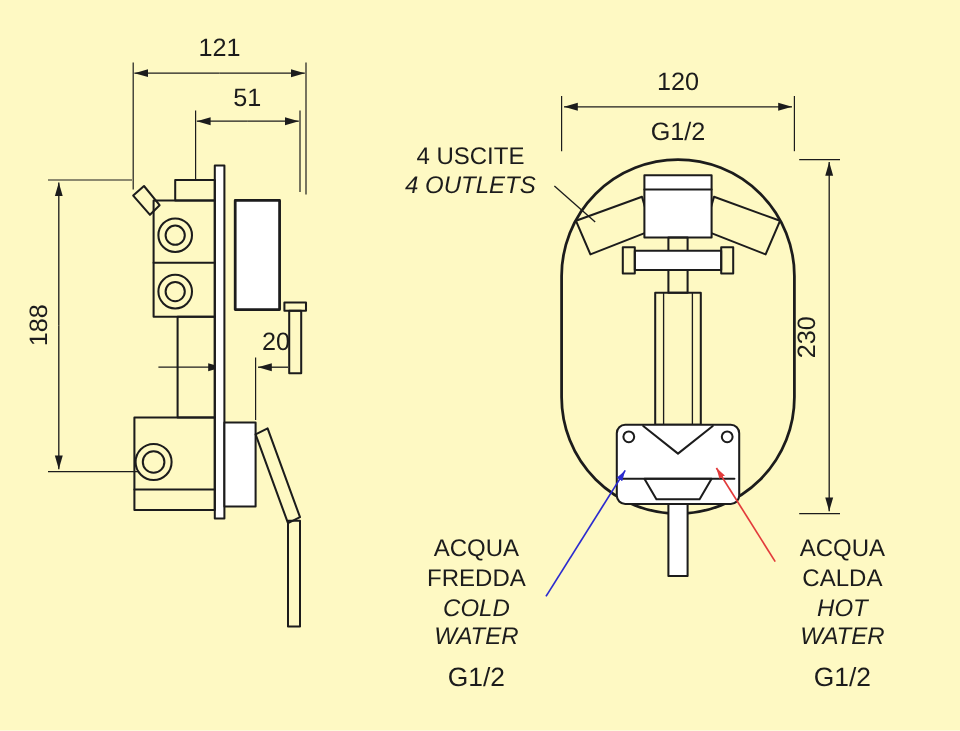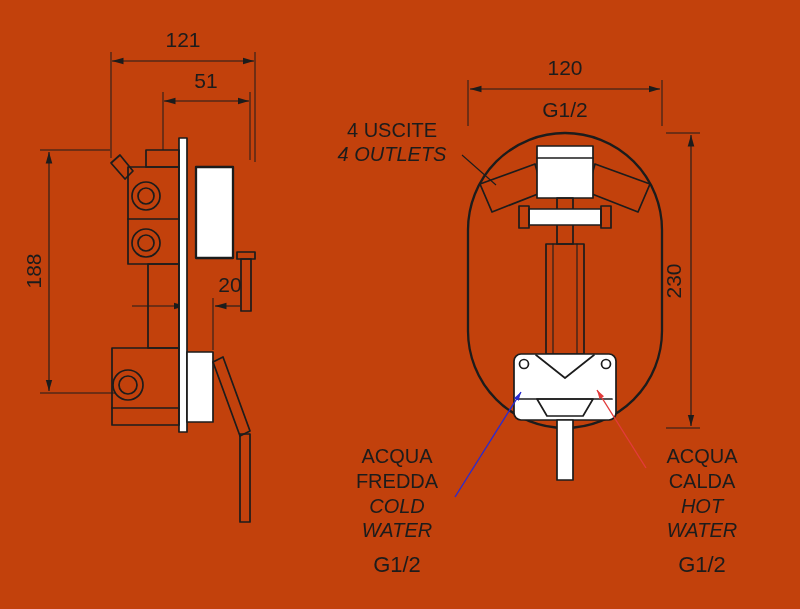--- a/index.html
+++ b/index.html
@@ -1,16 +1,16 @@
 <!DOCTYPE html>
 <html><head>
 <meta charset="utf-8">
 <style>
   html,body{margin:0;padding:0;background:#ffffff;}
-  .stage{position:relative;width:800px;height:609px;background:#c2410c;overflow:hidden;}
+  .stage{position:relative;width:800px;height:609px;background:#fef9c3;overflow:hidden;}
   svg{display:block;}
   text{font-family:"Liberation Sans","DejaVu Sans",sans-serif;fill:#1c1c1c;stroke:none;}
   .dim-text{font-size:21px;}
   .lbl{font-size:20px;}
   .ital{font-style:italic;}
   .g12{font-size:22px;}
   .outline{fill:none;stroke:#1c1c1c;stroke-width:1.7;stroke-linejoin:round;stroke-linecap:round;}
   .thick{stroke-width:2.3;}
   .thin{stroke-width:1.1;}
   .dimline{fill:none;stroke:#1c1c1c;stroke-width:1.1;}

